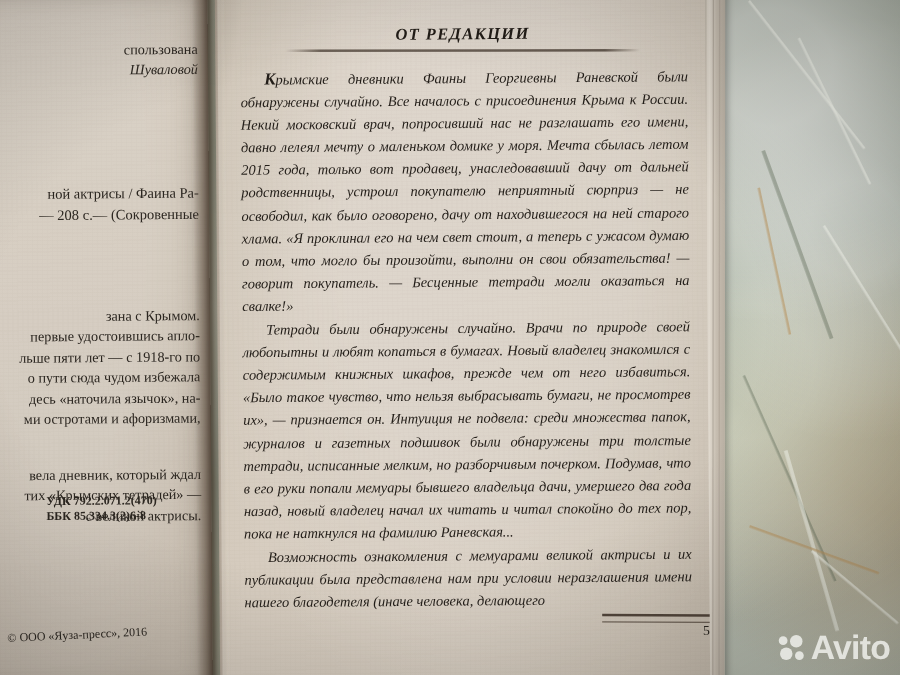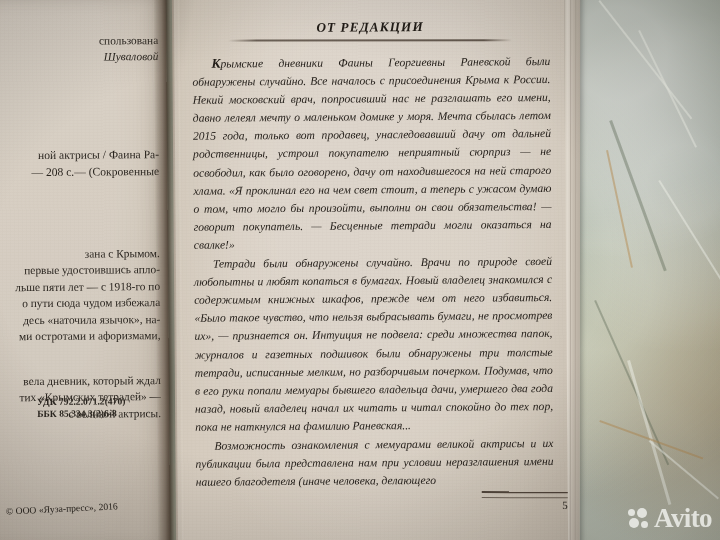--- a/index.html
+++ b/index.html
@@ -142,21 +142,21 @@
     position:absolute;right:8px;bottom:8px;
     display:flex;align-items:center;gap:4px;opacity:.82;
   }
   .avito-logo{position:relative;width:22px;height:22px;}
   .avito-logo i{position:absolute;border-radius:50%;background:#f2f3ef;display:block;}
   .avito-logo i.d1{left:0;top:1px;width:7px;height:7px;}
   .avito-logo i.d2{left:9px;top:0;width:10px;height:10px;}
   .avito-logo i.d3{left:1px;top:10px;width:10px;height:10px;}
   .avito-logo i.d4{left:13px;top:13px;width:7px;height:7px;}
   .avito-text{
-    font-family:Liberation Serif, serif;font-weight:bold;
+    font-family:Liberation Sans, sans-serif;font-weight:bold;
     font-size:27px;color:#f2f3ef;letter-spacing:-.6px;line-height:1;
   }
 
   
   .vignette{
     position:absolute;inset:0;pointer-events:none;
     background:radial-gradient(ellipse at 42% 48%, rgba(0,0,0,0) 52%, rgba(0,0,0,.22) 100%);
   }
 </style>
 </head>

